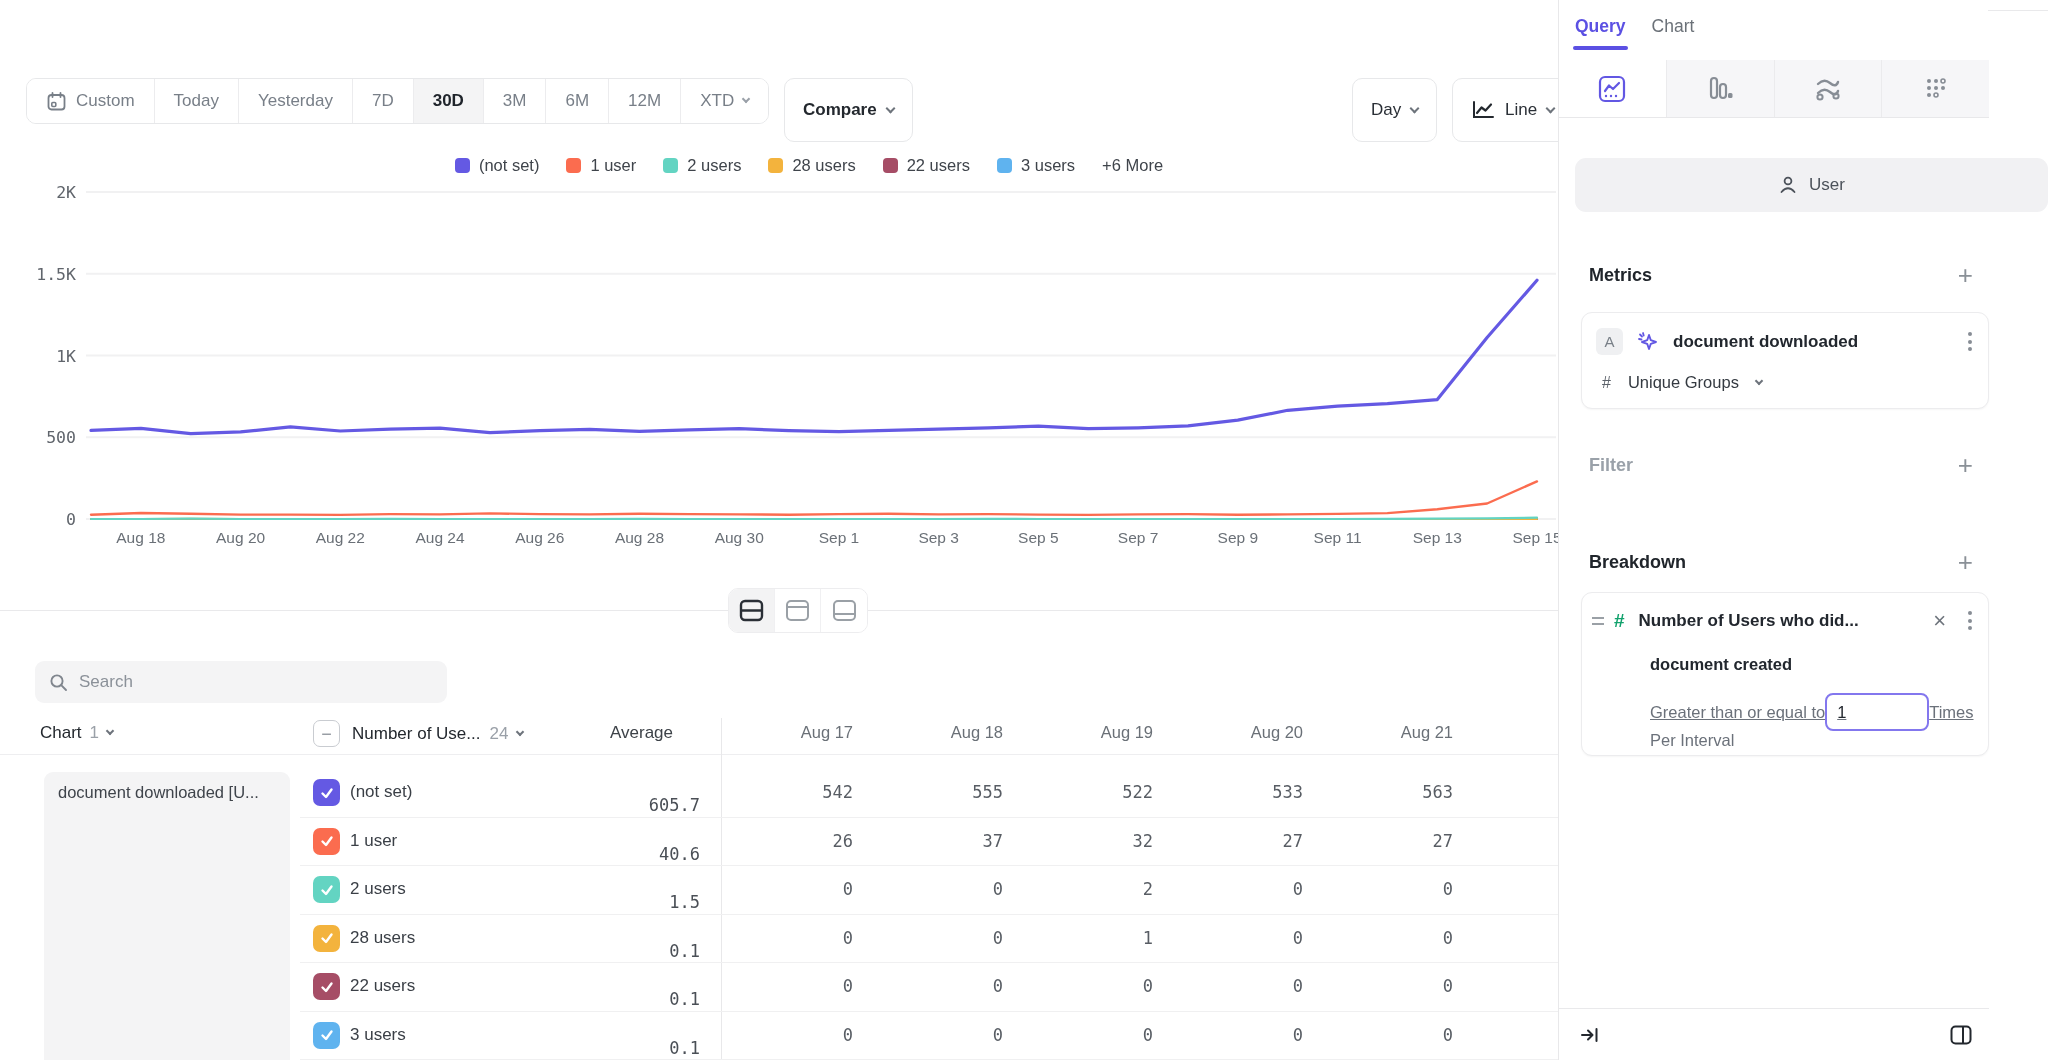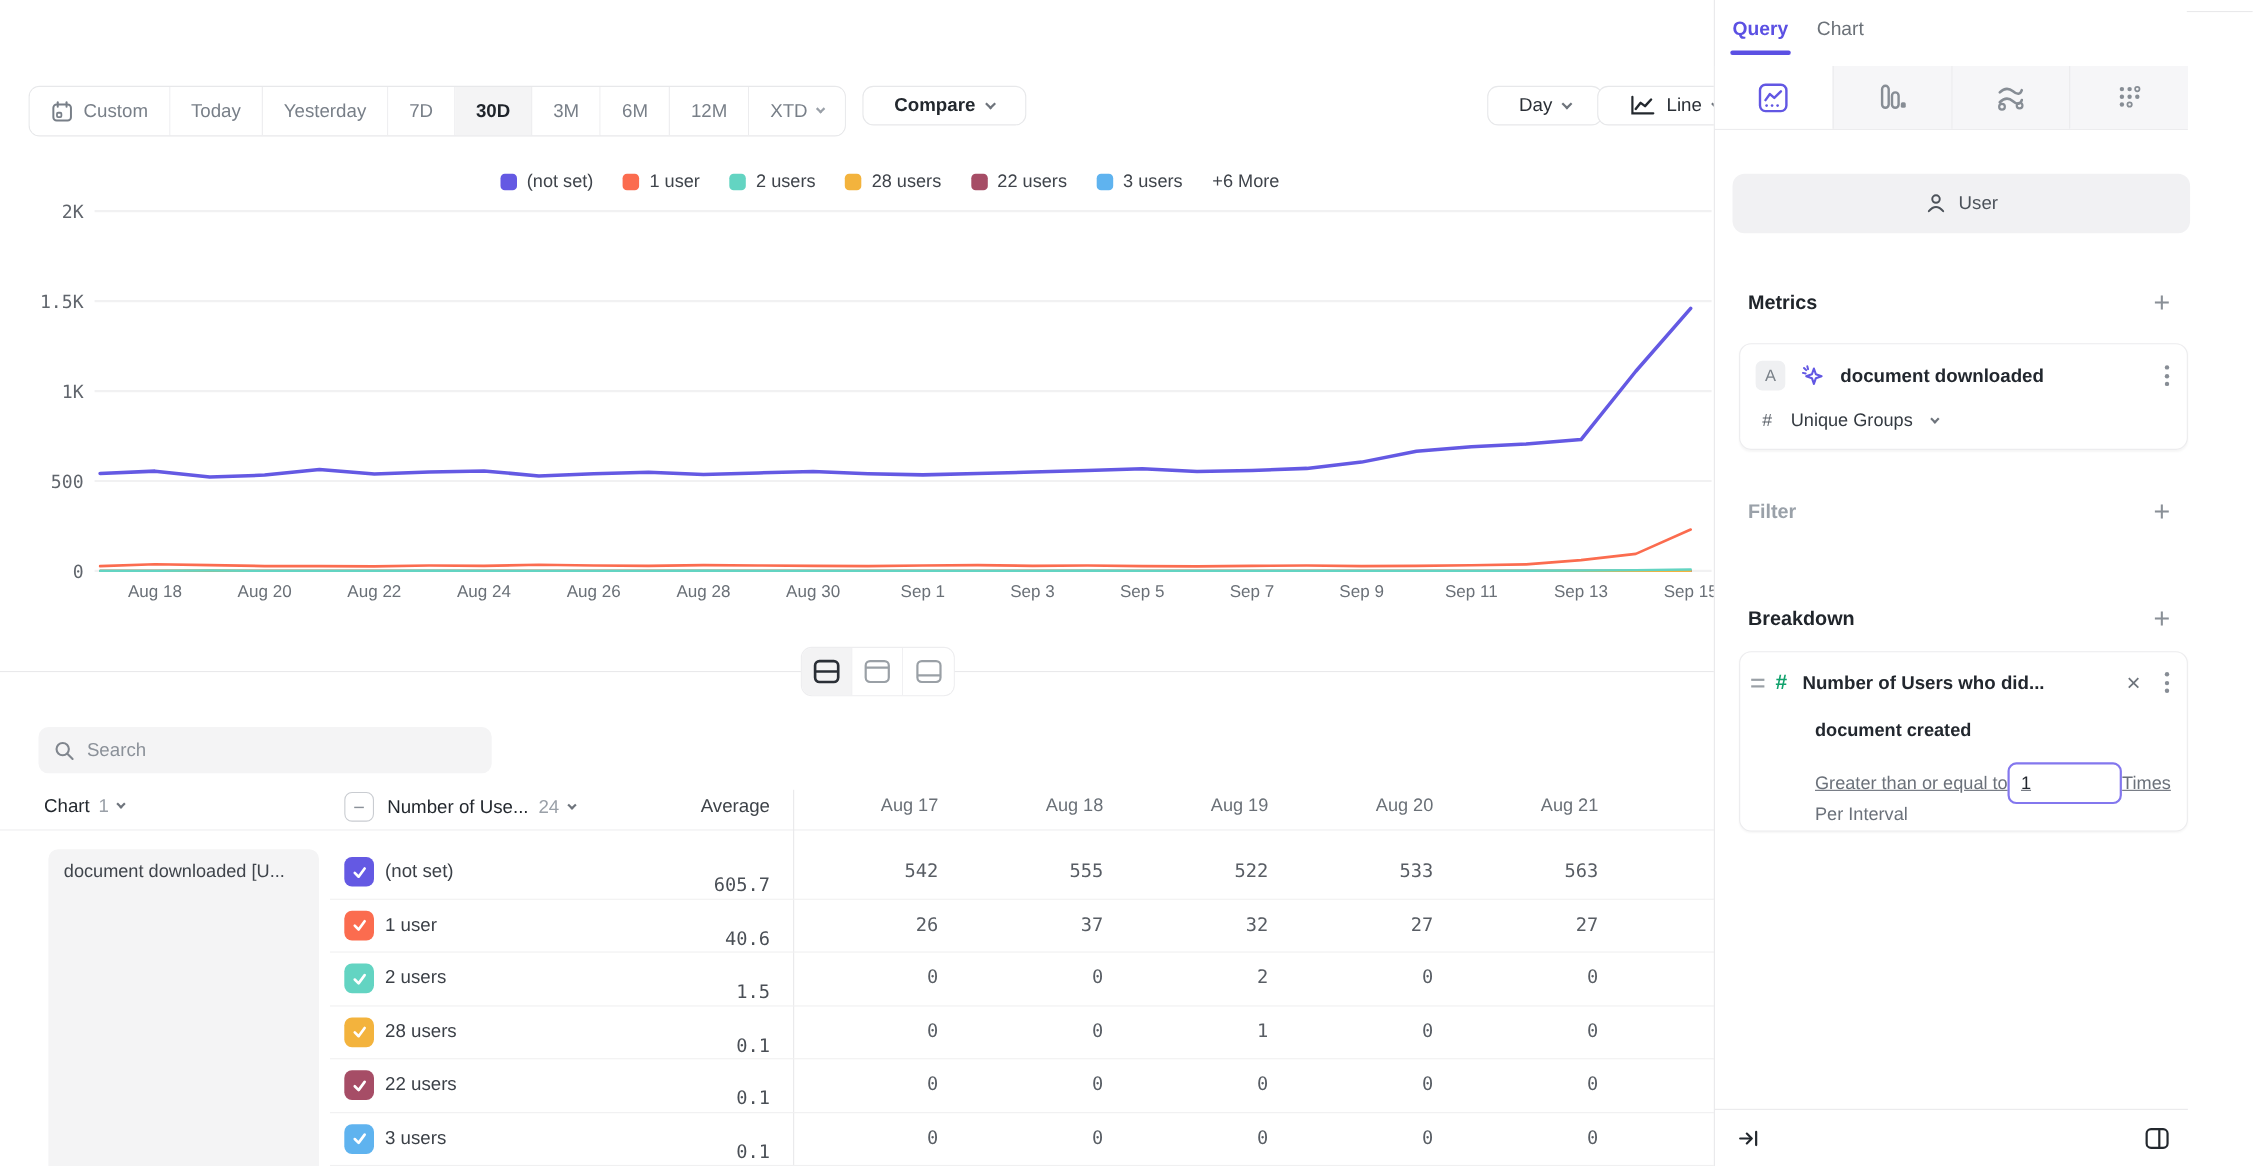--- a/index.html
+++ b/index.html
@@ -12,21 +12,21 @@
   .main { position:absolute; left:0; top:0; width:1618px; height:1060px; overflow:hidden; background:#fff; }
 
   
   .toolbar { position:absolute; left:0; top:78px; width:1618px; height:46px; }
   .range-group { position:absolute; left:26px; top:0; height:46px; display:flex; align-items:stretch;
     border:1.5px solid #e7e8ea; border-radius:10px; overflow:hidden; background:#fff; }
   .range-item { display:flex; align-items:center; gap:9px; padding:0 19px; font-size:17px; color:#787f88;
     border-right:1.5px solid #ececee; cursor:pointer; white-space:nowrap; background:#fff; }
   .range-item:last-child { border-right:none; }
   .range-item.active { background:#f4f4f5; color:#1f242b; font-weight:bold; }
-  .btn { position:absolute; top:0; height:36px; display:flex; align-items:center; gap:10px; padding:0 28px;
+  .btn { position:absolute; top:0; height:64px; display:flex; align-items:center; gap:10px; padding:0 18px;
     border:1.5px solid #e7e8ea; border-radius:10px; background:#fff; font-size:17px; color:#23282e; font-weight:bold; cursor:pointer; }
   .btn.light { font-weight:normal; color:#2a2f36; }
   #compare-btn { left:784px; }
   #interval-btn { left:1352px; font-weight:normal; }
   #charttype-btn { left:1452px; font-weight:normal; }
 
   .chev { display:inline-block; width:7px; height:7px; border-right:2px solid #6e747c; border-bottom:2px solid #6e747c;
     transform:rotate(45deg); margin-top:-4px; }
   .chev.sm { width:6px; height:6px; }
 
@@ -56,21 +56,21 @@
   .search-box input::placeholder { color:#8b9199; }
 
   
   .thead { position:absolute; left:0; top:718px; width:1618px; height:37px; }
   .thead .hline { position:absolute; left:0; top:36px; width:1618px; border-top:1.5px solid #eeeef0; }
   .event-head { position:absolute; left:40px; top:5px; font-size:17px; color:#23282e; display:flex; align-items:center; gap:8px; cursor:pointer; }
   .count-gray { color:#9aa0a8; }
   .series-head { position:absolute; left:313px; top:2px; display:flex; align-items:center; gap:12px; font-size:17px; color:#23282e; cursor:pointer; }
   .cb { width:27px; height:27px; border-radius:7px; display:flex; align-items:center; justify-content:center; flex:0 0 auto; cursor:pointer; }
   .cb.indet { background:#fff; border:1.5px solid #c9ccd1; color:#8b9199; font-size:18px; line-height:1; }
-  .avg-head { position:absolute; left:560px; top:5px; width:140px; text-align:right; font-size:17px; color:#3d4248; }
+  .avg-head { position:absolute; left:533px; top:5px; width:140px; text-align:right; font-size:17px; color:#3d4248; }
   .date-head { position:absolute; top:5px; width:150px; text-align:right; font-size:16.5px; color:#6a7077; }
   .vdivider { position:absolute; left:721px; top:718px; height:342px; border-left:1.5px solid #e8e8ea; }
 
   .rows { position:absolute; left:0; top:769px; width:1618px; height:291px; }
   .trow { position:absolute; left:300px; width:1318px; height:48.5px; border-bottom:1.5px solid #f0f0f1; }
   .trow .cb { position:absolute; left:13px; top:10px; }
   .row-label { position:absolute; left:50px; top:13px; font-size:17px; color:#3a3f46; white-space:nowrap; }
   .mono { font-family:"DejaVu Sans Mono", monospace; }
   .row-avg { position:absolute; left:260px; top:26px; width:140px; text-align:right; font-size:17px; color:#4a4f56; }
   .row-val { position:absolute; top:13px; width:150px; text-align:right; font-size:17px; color:#585d64; }
@@ -85,21 +85,21 @@
   .tabs { position:absolute; left:16px; top:16px; display:flex; gap:26px; }
   .tab { font-size:17.5px; color:#6b7178; padding-bottom:13px; position:relative; cursor:pointer; }
   .tab.active { color:#5b50e3; font-weight:bold; }
   .tab.active::after { content:""; position:absolute; left:-2px; right:-2px; bottom:0; height:4px; background:#5b50e3; border-radius:3px; }
 
   .type-strip { position:absolute; left:0; top:60px; width:430px; height:58px; display:flex; border-bottom:1.5px solid #e8e8ea; }
   .type-cell { flex:1; display:flex; align-items:center; justify-content:center; background:#f6f6f8; border-left:1.5px solid #ebebed; cursor:pointer; }
   .type-cell:first-child { border-left:none; }
   .type-cell.active { background:#fff; }
 
-  .entity-toggle { position:absolute; left:16px; top:158px; width:416px; height:54px; background:#f1f1f3; border-radius:11px; display:flex; }
+  .entity-toggle { position:absolute; left:16px; top:158px; width:473px; height:54px; background:#f1f1f3; border-radius:11px; display:flex; }
   .ent-opt { flex:1; display:flex; align-items:center; justify-content:center; gap:11px; font-size:17px; color:#4c525a; cursor:pointer; }
   .ent-opt.selected { background:#fff; border-radius:8px; margin:4px 6px 4px 0; box-shadow:0 1px 3px rgba(0,0,0,.10);
     font-weight:bold; color:#23282e; }
 
   .sect-head { position:absolute; left:30px; width:384px; display:flex; justify-content:space-between; align-items:center; }
   .sect-title { font-size:18px; font-weight:bold; color:#20252b; }
   .sect-title.muted { color:#9aa1a9; }
   .plus-btn { font-size:26px; font-weight:300; color:#8a9097; cursor:pointer; line-height:1; }
 
   .card { position:absolute; left:22px; width:408px; background:#fff; border:1.5px solid #ececee; border-radius:11px;

